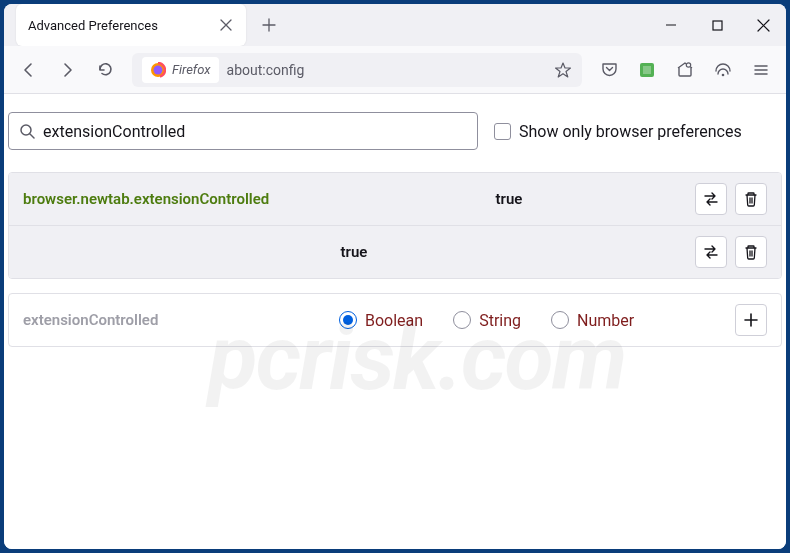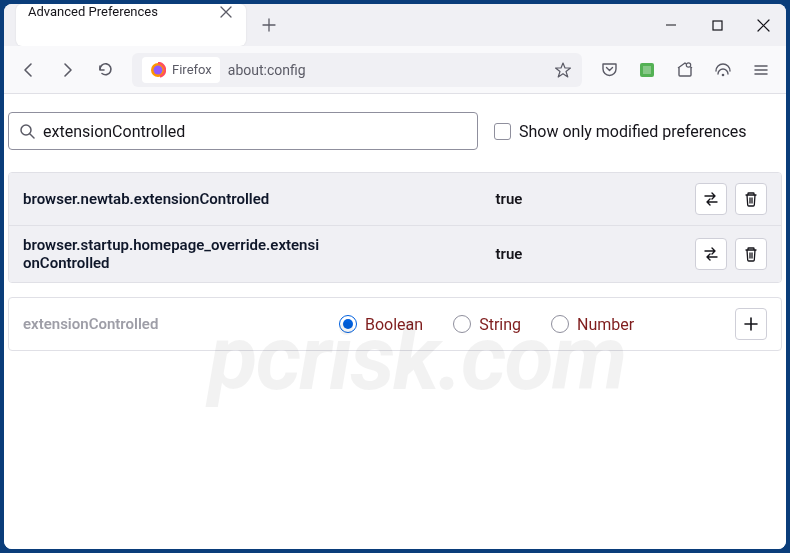--- a/index.html
+++ b/index.html
@@ -1,52 +1,52 @@
 <!DOCTYPE html>
 <html><head>
 <meta charset="utf-8">
 <style>
 * { box-sizing: border-box; margin: 0; padding: 0; font-family: -apple-system, BlinkMacSystemFont, "Segoe UI", Roboto, sans-serif; }
 body { width: 790px; height: 553px; background: #0a3d7a; padding: 4px; }
 .window { background: #fff; width: 100%; height: 100%; border-radius: 8px; overflow: hidden; display: flex; flex-direction: column; }
 
 
 .titlebar { display: flex; align-items: center; height: 42px; background: #f0f0f4; }
-.tab { display: flex; align-items: flex-start; background: #fff; border-radius: 6px; height: 42px; margin-left: 12px; padding: 0 12px; gap: 10px; min-width: 230px; box-shadow: 0 0 2px rgba(0,0,0,0.1); }
+.tab { display: flex; align-items: center; background: #fff; border-radius: 6px; height: 42px; margin-left: 12px; padding: 0 12px; gap: 10px; min-width: 230px; box-shadow: 0 0 2px rgba(0,0,0,0.1); }
 .tab-title { font-size: 13px; color: #15141a; flex: 1; }
 .tab-close { width: 16px; height: 16px; display: flex; align-items: center; justify-content: center; cursor: pointer; }
 .newtab { width: 30px; height: 30px; display: flex; align-items: center; justify-content: center; margin-left: 8px; cursor: pointer; }
 .titlebar-spacer { flex: 1; }
 .winbtn { width: 46px; height: 42px; display: flex; align-items: center; justify-content: center; cursor: pointer; }
 
 
 .toolbar { display: flex; align-items: center; height: 48px; background: #f9f9fb; padding: 0 8px; gap: 4px; border-bottom: 1px solid #e0e0e6; }
 .navbtn { width: 34px; height: 34px; display: flex; align-items: center; justify-content: center; border-radius: 4px; cursor: pointer; }
 .urlbar { flex: 1; display: flex; align-items: center; background: #f0f0f4; border-radius: 6px; height: 34px; padding: 0 10px; margin: 0 6px; gap: 8px; }
 .urlbar-identity { display: flex; align-items: center; gap: 6px; background: #fff; border-radius: 4px; padding: 2px 8px; height: 26px; }
-.urlbar-identity-text { font-size: 13px; color: #5b5b66; }
+.urlbar-identity-text { font-size: 13px; color: #5b5b66; font-style: italic; }
 .urlbar-text { font-size: 14px; color: #5b5b66; flex: 1; }
 .urlbar-star { width: 18px; height: 18px; }
 .ff-logo { width: 16px; height: 16px; }
 
 
 .content { flex: 1; background: #fff; padding: 18px 4px; position: relative; }
 
 .search-row { display: flex; align-items: center; gap: 16px; margin-bottom: 22px; }
 .searchbox { flex: 1; display: flex; align-items: center; border: 1px solid #8f8f9d; border-radius: 4px; height: 38px; padding: 0 10px; gap: 8px; max-width: 470px; }
 .searchbox svg { flex-shrink: 0; }
 .searchbox-input { border: none; outline: none; font-size: 16px; color: #15141a; flex: 1; background: transparent; }
 .checkbox-label { display: flex; align-items: center; gap: 8px; font-size: 16px; color: #15141a; cursor: pointer; }
 .cbox { width: 17px; height: 17px; border: 1.5px solid #8f8f9d; border-radius: 3px; }
 
 .pref-table { border: 1px solid #e0e0e6; border-radius: 4px; overflow: hidden; }
 .pref-row { display: flex; align-items: center; padding: 10px 14px; gap: 10px; min-height: 44px; }
 .pref-row.modified { background: #f0f0f4; }
 .pref-row + .pref-row { border-top: 1px solid #e0e0e6; }
-.pref-name { font-size: 15px; font-weight: 600; color: #0f172a; width: 300px; word-break: break-word; }
+.pref-name { font-size: 15px; font-weight: 600; color: #4d7c0f; width: 300px; word-break: break-word; }
 .pref-value { font-size: 15px; font-weight: 600; color: #15141a; flex: 1; text-align: center; }
 .pref-actions { display: flex; gap: 8px; }
 .actbtn { width: 32px; height: 32px; display: flex; align-items: center; justify-content: center; border: 1px solid #cfcfd8; border-radius: 4px; background: #fff; cursor: pointer; }
 
 .new-pref { display: flex; align-items: center; border: 1px solid #e0e0e6; border-radius: 4px; padding: 10px 14px; margin-top: 14px; gap: 16px; }
 .new-pref-name { font-size: 15px; font-weight: 600; color: #9e9ea7; width: 300px; }
 .radio-group { display: flex; gap: 30px; flex: 1; }
 .radio-item { display: flex; align-items: center; gap: 8px; font-size: 16px; color: #7f1d1d; cursor: pointer; }
 .radio { width: 18px; height: 18px; border: 1.5px solid #8f8f9d; border-radius: 50%; display: flex; align-items: center; justify-content: center; }
 .radio.checked { border-color: #0060df; }
@@ -159,21 +159,21 @@
     <div class="search-row">
       <div class="searchbox">
         <svg width="16" height="16" viewBox="0 0 16 16">
             <circle cx="7" cy="7" r="5" stroke="#5b5b66" stroke-width="1.5" fill="none"></circle>
             <path d="M11 11 L15 15" stroke="#5b5b66" stroke-width="1.5" stroke-linecap="round"></path>
           </svg>
         <input class="searchbox-input" value="extensionControlled" style="">
       </div>
       <label class="checkbox-label">
         <span class="cbox"></span>
-        <span>Show only modified preferences</span>
+        <span>Show only browser preferences</span>
       </label>
     </div>
 
     <div class="pref-table">
       <div class="pref-row modified">
         <div class="pref-name">browser.newtab.extensionControlled</div>
         <div class="pref-value">true</div>
         <div class="pref-actions">
           <div class="actbtn">
             <svg width="18" height="18" viewBox="0 0 18 18">
@@ -182,21 +182,20 @@
               </svg>
           </div>
           <div class="actbtn">
             <svg width="16" height="16" viewBox="0 0 16 16">
                 <path d="M3 4 H13 M5 4 V2.5 Q5 2 5.5 2 H10.5 Q11 2 11 2.5 V4 M4 4 L4.7 14 Q4.8 15 5.7 15 H10.3 Q11.2 15 11.3 14 L12 4 M7 7 V12 M9 7 V12" stroke="#15141a" stroke-width="1.3" fill="none" stroke-linecap="round" stroke-linejoin="round"></path>
               </svg>
           </div>
         </div>
       </div>
       <div class="pref-row modified">
-        <div class="pref-name">browser.startup.homepage_override.extensionControlled</div>
         <div class="pref-value">true</div>
         <div class="pref-actions">
           <div class="actbtn">
             <svg width="18" height="18" viewBox="0 0 18 18">
                 <path d="M3 6 H13 M13 6 L10 3 M13 6 L10 9" stroke="#15141a" stroke-width="1.4" fill="none" stroke-linecap="round" stroke-linejoin="round"></path>
                 <path d="M15 12 H5 M5 12 L8 9 M5 12 L8 15" stroke="#15141a" stroke-width="1.4" fill="none" stroke-linecap="round" stroke-linejoin="round"></path>
               </svg>
           </div>
           <div class="actbtn">
             <svg width="16" height="16" viewBox="0 0 16 16">

